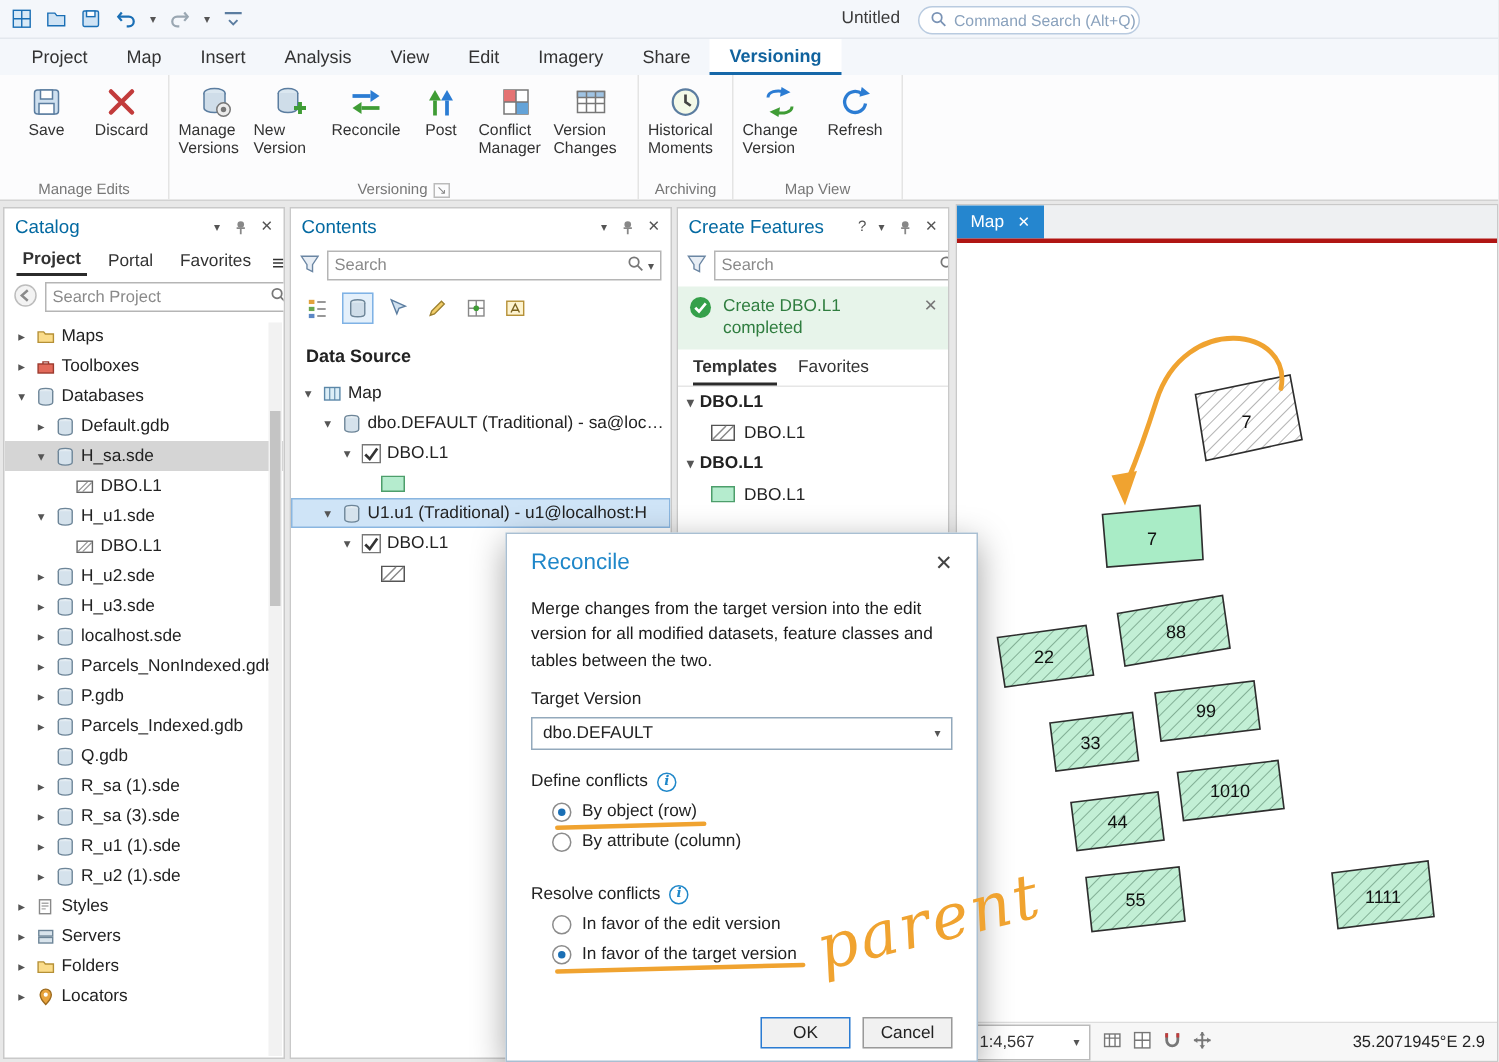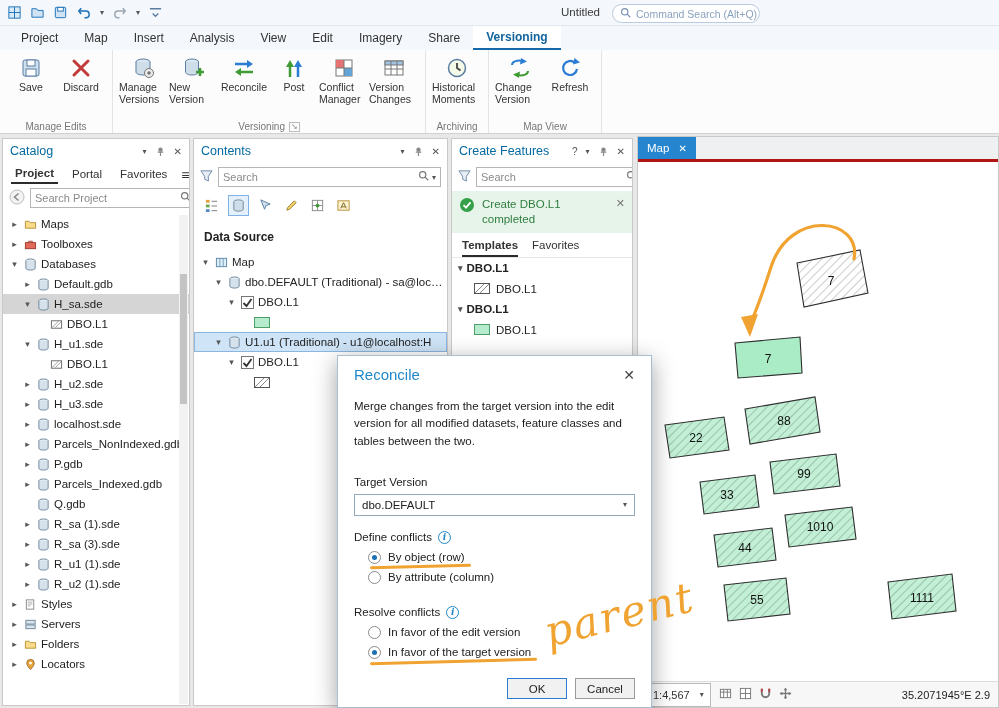--- a/index.html
+++ b/index.html
@@ -100,34 +100,34 @@
   .map-redline { height:3px; background:#b01513; flex:none; }
   .map-canvas { position:relative; flex:1; background:#fff; overflow:hidden; }
   #map-svg { position:absolute; left:0; top:0; }
   .feat { stroke:#2e2e2e; stroke-width:1.1; }
   .hatch-white { fill:url(#hatchW); }
   .hatch-green { fill:url(#hatchG); }
   .solid-green { fill:#a9ecc6; }
   .feat-label { font-family:"Liberation Sans",sans-serif; font-size:12px; fill:#111; text-anchor:middle; }
   .map-statusbar { height:26px; background:#f7f7f7; border-top:1px solid #ddd; flex:none;
                    display:flex; align-items:center; gap:8px; padding:0 8px; font-size:11px; color:#333; }
-  .scalebox { display:flex; align-items:center; gap:10px; border:1px solid #bbb; background:#fff;
+  .scalebox { display:flex; align-items:center; gap:26px; border:1px solid #bbb; background:#fff;
               height:24px; padding:0 6px; font-size:11px; }
   .sb-icons { display:flex; align-items:center; gap:7px; color:#555; }
   .coords { margin-left:auto; font-size:11px; color:#222; }
 
   
   .dialog { position:absolute; left:337px; top:355px; width:315px; height:353px; z-index:50;
             background:#fff; border:1px solid #a9bfd2; box-shadow:0 6px 22px rgba(0,0,0,.38);
             display:flex; flex-direction:column; padding:10px 16px 8px; }
   .dlg-title-row { display:flex; align-items:center; }
   .dlg-title { color:#1f87c9; font-size:15px; }
   .dlg-x { margin-left:auto; color:#444; font-size:14px; cursor:default; }
   .dlg-desc { margin-top:15px; font-size:11.5px; color:#1c1c1c; line-height:1.5; }
-  .dlg-label { margin-top:26px; font-size:11.5px; }
+  .dlg-label { margin-top:10px; font-size:11.5px; }
   .dlg-select { margin-top:6px; height:22px; border:1px solid #93a9bc; display:flex;
                 align-items:center; padding:0 7px; font-size:11.5px; }
   .dlg-select .caret { margin-left:auto; }
   .dlg-section { margin-top:15px; display:flex; align-items:center; gap:6px; font-size:11.5px; }
   .info-i { width:13px; height:13px; border-radius:50%; border:1px solid #1f87c9; color:#1f87c9;
             font:italic bold 9px "DejaVu Serif", serif; display:inline-flex;
             align-items:center; justify-content:center; flex:none; }
   .radio-row { display:flex; align-items:center; gap:7px; margin:7px 0 7px 14px; font-size:11.5px; }
   .rdot { width:13px; height:13px; border:1px solid #8c8c8c; border-radius:50%; background:#fff;
           position:relative; flex:none; }

